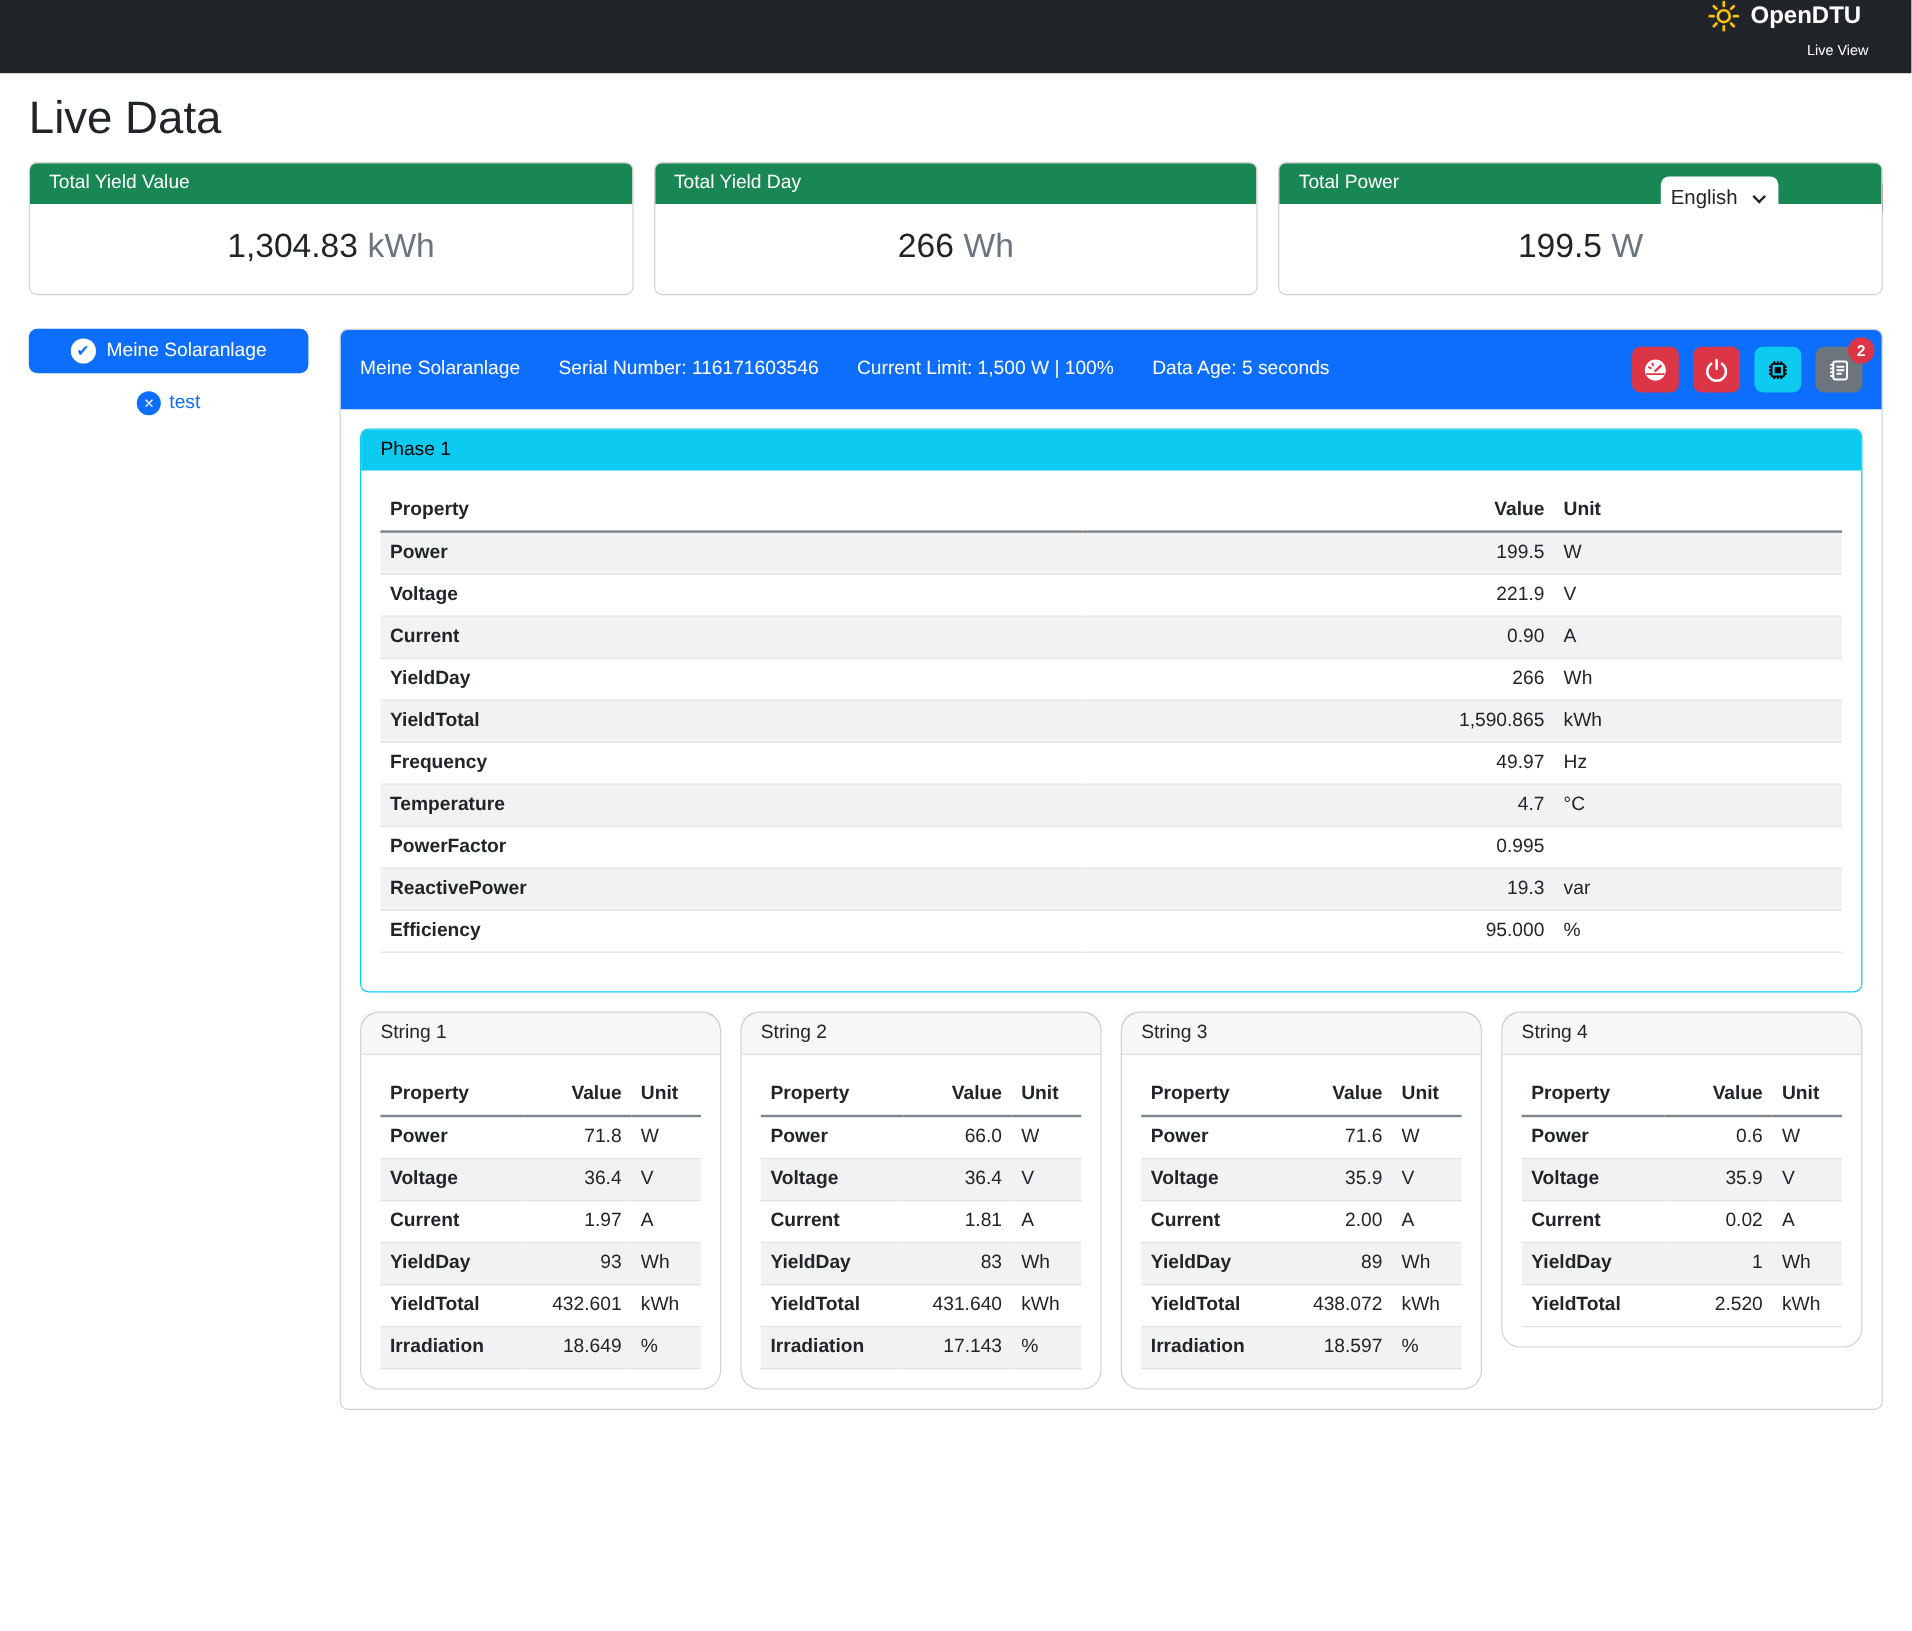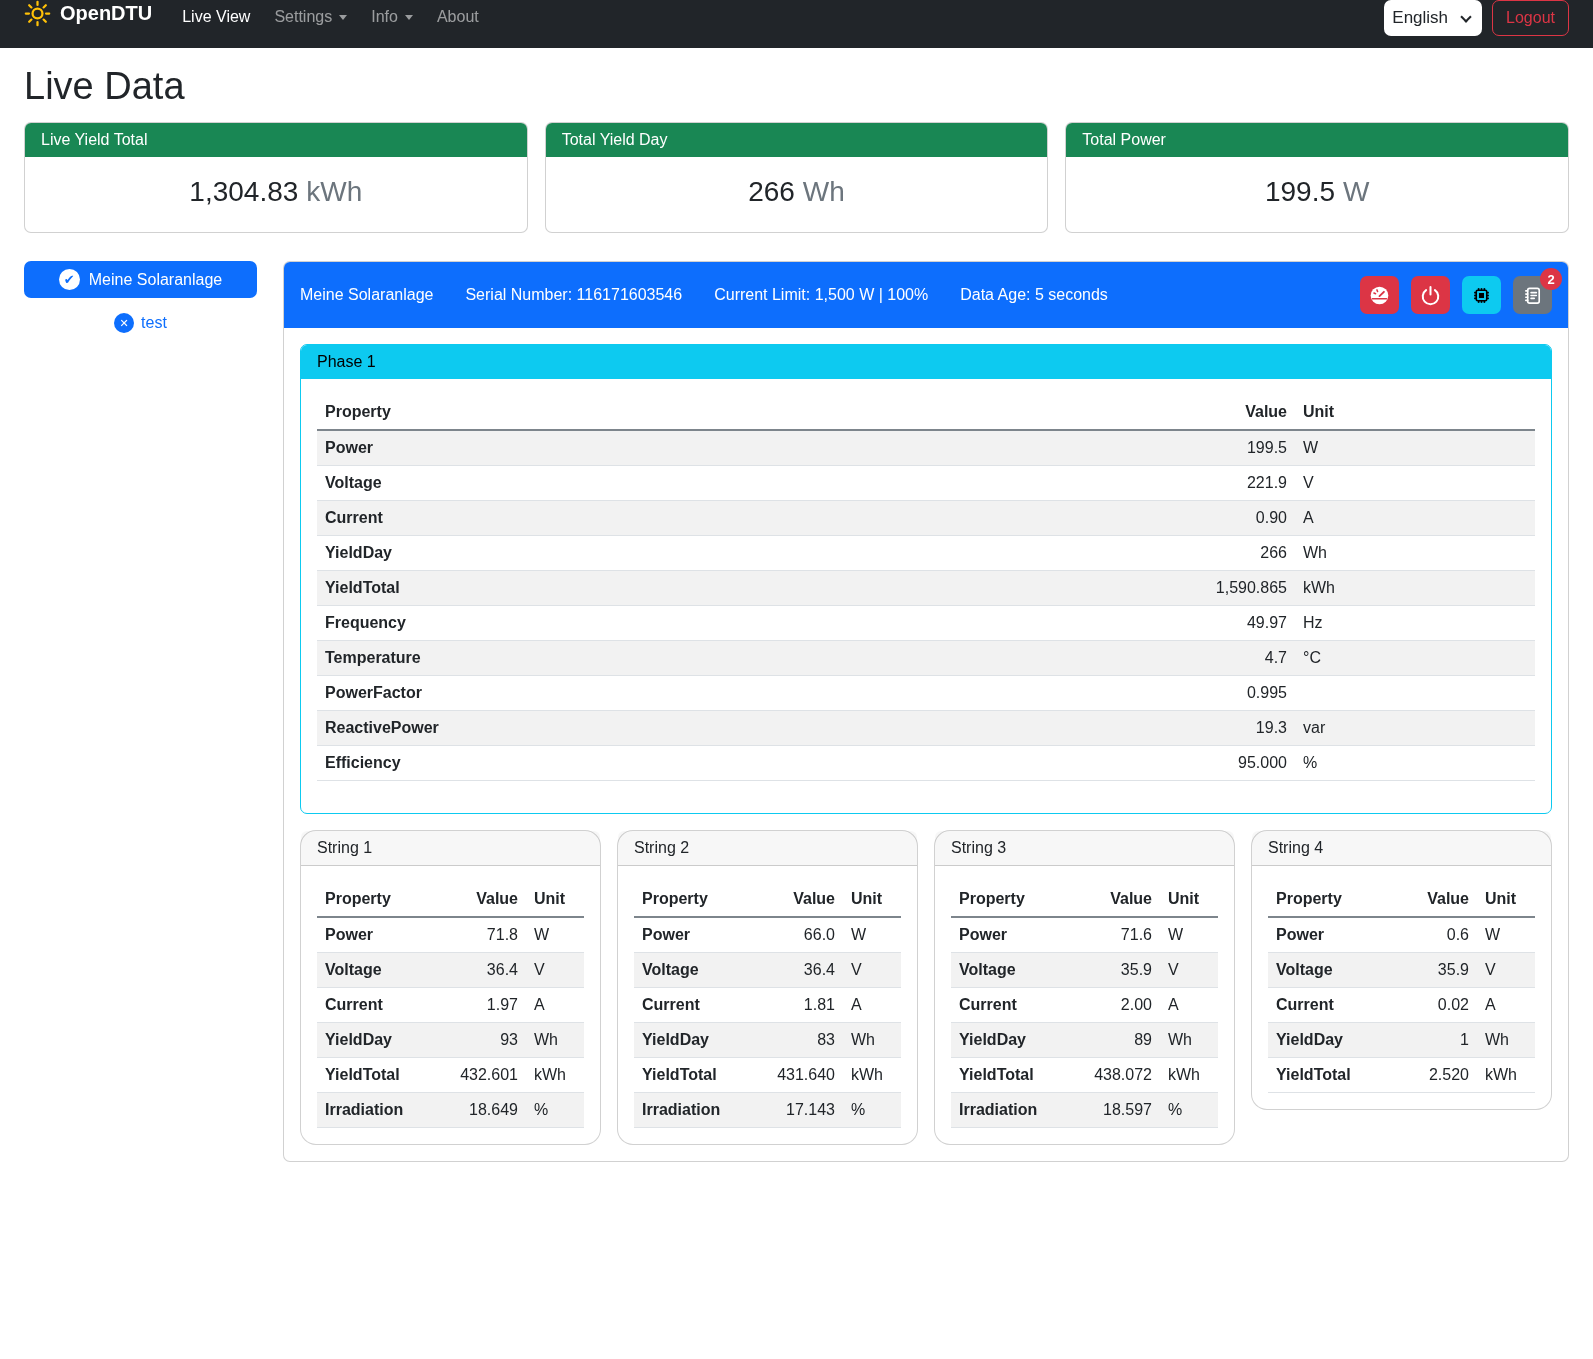--- a/index.html
+++ b/index.html
@@ -3,23 +3,23 @@
 <meta charset="utf-8">
 <style>
   * { box-sizing: border-box; }
   html,body { margin:0; padding:0; background:#fff; }
   body {
     width:1593px; min-height:1359px;
     font-family:"Liberation Sans","DejaVu Sans",sans-serif;
     color:#212529; font-size:16px;
   }
   
-  .navbar { height:48px; background:#212529; display:flex; align-items:flex-start; padding:0 24px; }
+  .navbar { height:61px; background:#212529; display:flex; align-items:flex-end; padding:0 24px;flex-direction:column; }
   .brand { display:flex; align-items:center; gap:9px; color:#fff; font-size:20px; font-weight:700; margin-right:18px; }
-  .nav-link { color:rgba(255,255,255,.55); padding:8px 12px; font-size:16px; text-decoration:none; display:inline-flex; align-items:center; gap:7px; cursor:pointer; }
+  .nav-link { color:rgba(255,255,255,.55); padding:8px 12px; font-size:12px; text-decoration:none; display:inline-flex; align-items:center; gap:7px; cursor:pointer; }
   .nav-link.active { color:#fff; }
   .caret { width:0; height:0; border-left:4.5px solid transparent; border-right:4.5px solid transparent; border-top:5px solid currentColor; display:inline-block; }
   .nav-right { margin-left:auto; display:flex; align-items:center; gap:10px; }
   .lang-select { background:#ffffff; color:#212529; border-radius:7px; padding:8px 34px 8px 8px; font-size:17px; position:relative; cursor:pointer; }
   .lang-select .chev { position:absolute; right:12px; top:13px; width:8px; height:8px; border-right:2px solid #212529; border-bottom:2px solid #212529; transform:rotate(45deg); }
   .logout-btn { background:transparent; border:1px solid #dc3545; color:#dc3545; border-radius:7px; padding:8px 13px; font-size:16px; font-family:inherit; cursor:pointer; }
   
   .px { padding-left:24px; padding-right:24px; }
   h1.page-title { font-size:38px; font-weight:400; margin:17px 0 14px; }
   
@@ -110,21 +110,21 @@
     </div>
     <button class="logout-btn">Logout</button>
   </div>
 </nav>
 
 <div class="px">
   <h1 class="page-title">Live Data</h1>
 
   <div class="cards-row">
     <div class="summary-card">
-      <div class="head">Live Yield Total</div>
+      <div class="head">Total Yield Value</div>
       <div class="body">
         <span>1,304.83</span><span class="unit">kWh</span>
       </div>
     </div>
     <div class="summary-card">
       <div class="head">Total Yield Day</div>
       <div class="body">
         <span>266</span><span class="unit">Wh</span>
       </div>
     </div>

